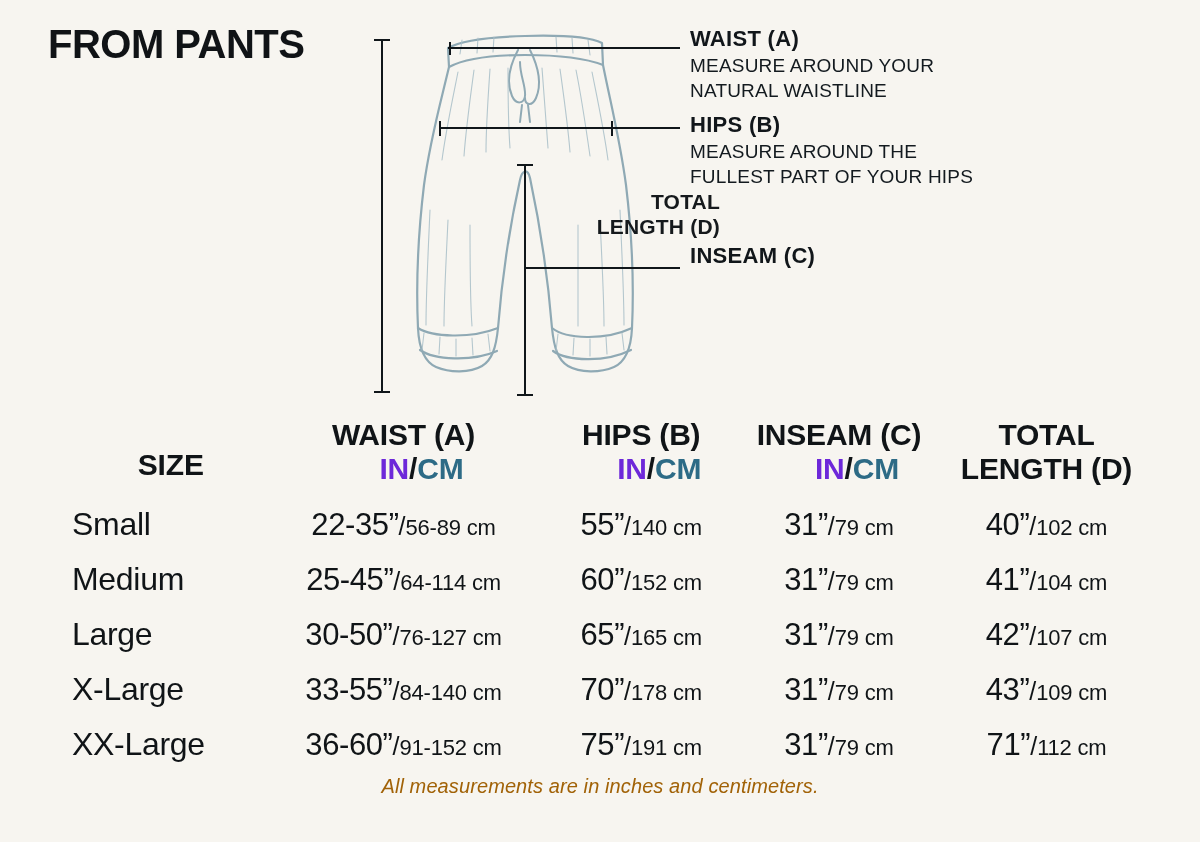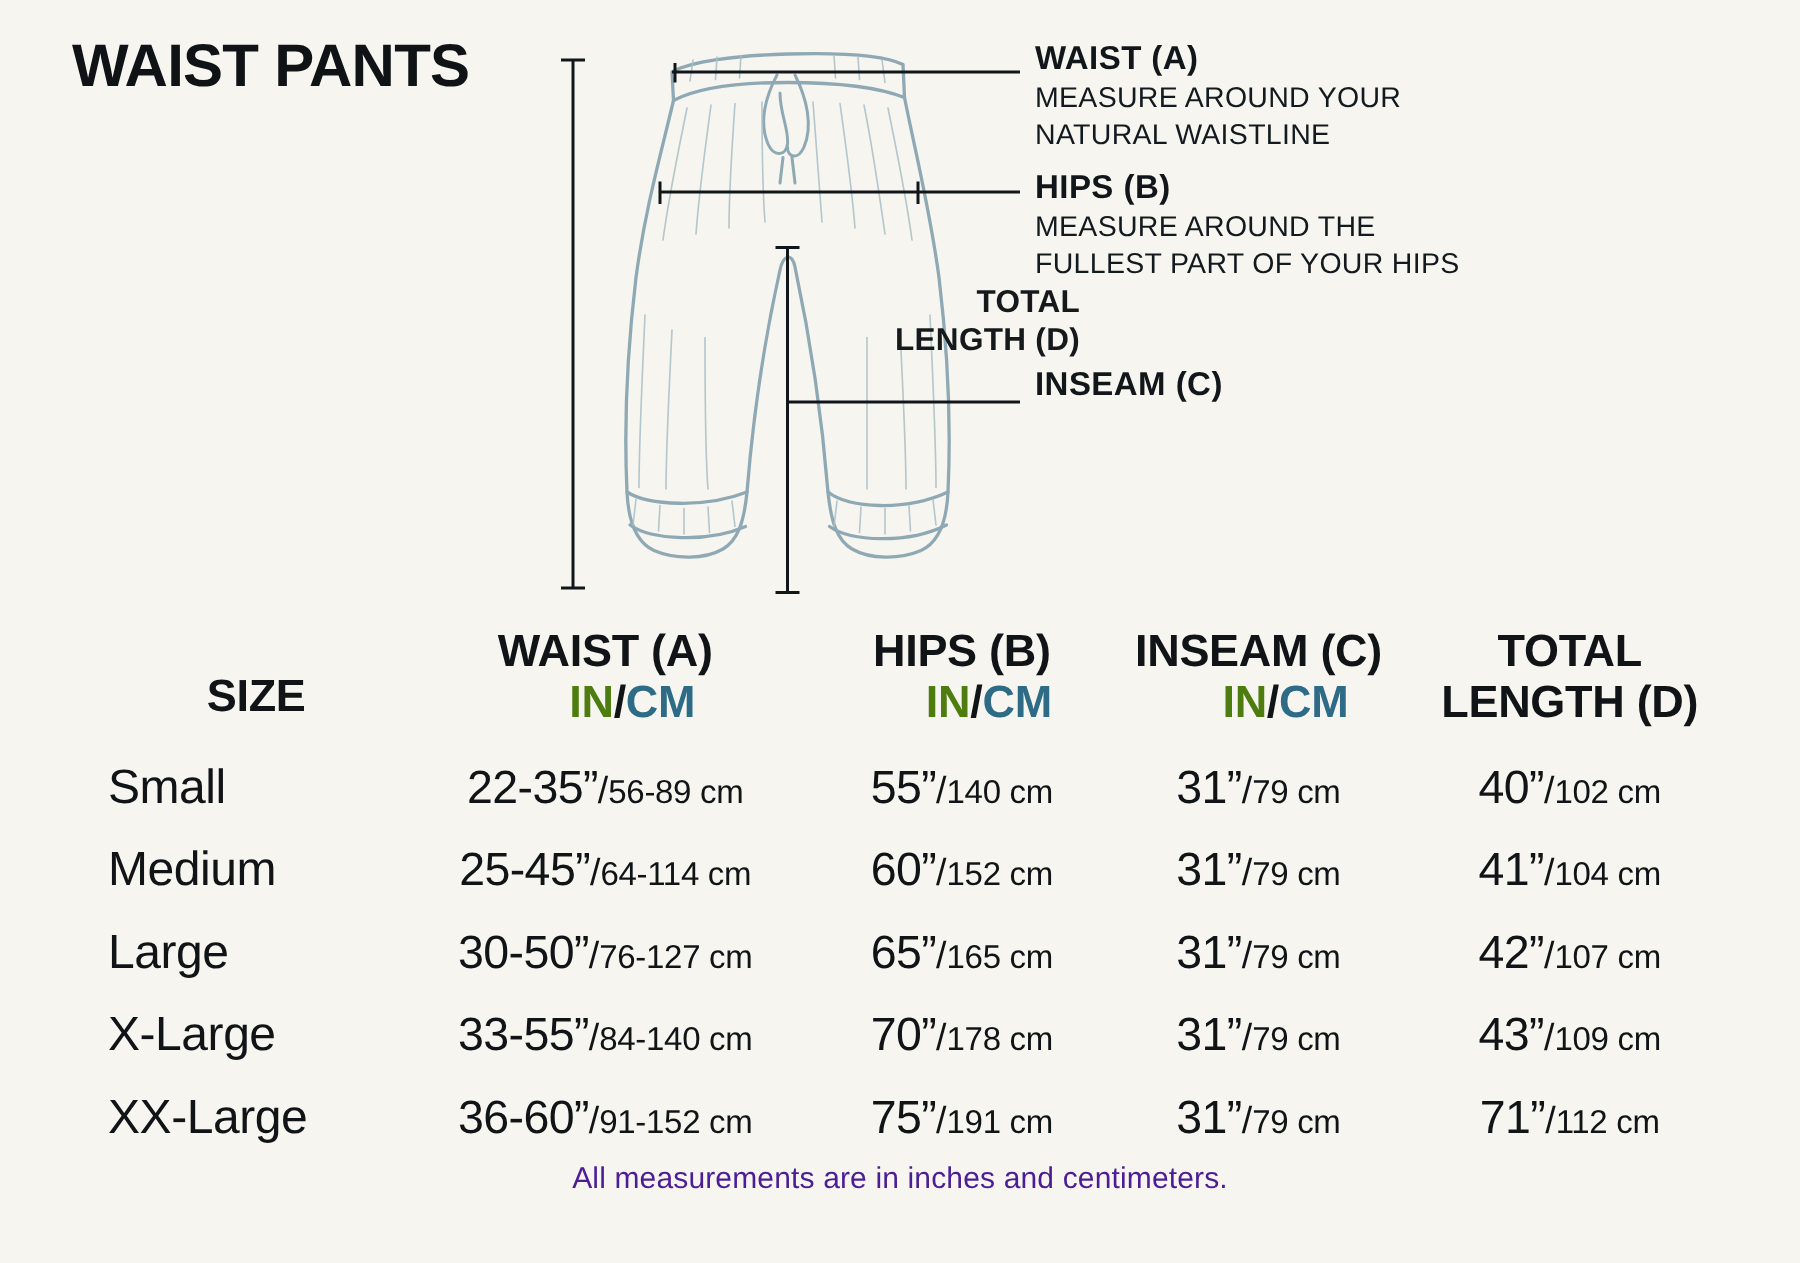--- a/index.html
+++ b/index.html
@@ -98,21 +98,21 @@
     vertical-align: baseline;
   }
   thead th {
     font-size: 30px;
     font-weight: bold;
     letter-spacing: -0.2px;
     line-height: 1.12;
     padding-bottom: 12px;
     color: #101417;
   }
-  th .unit-in { color: #4d7c0f; margin-left: 36px; }
+  th .unit-in { color: #6d28d9; margin-left: 36px; }
   th .unit-cm { color: #2d6b86; text-align: right; }
   th .sep     { color: #101417; }
 
   th.col-size   { text-align: center;   width: 200px; padding-left: 12px; vertical-align: bottom; padding-bottom: 16px; }
   th.col-waist  { text-align: center; width: 270px; }
   th.col-hips   { text-align: center; width: 210px; }
   th.col-inseam { text-align: center; width: 190px; }
   th.col-total  { text-align: center; width: 230px; }
 
   tbody td {
@@ -144,29 +144,30 @@
     letter-spacing: -0.2px;
   }
 
   #footnote {
     position: absolute;
     left: 0;
     top: 775px;
     width: 1200px;
     text-align: center;
     font-size: 20px;
-    color: #4c1d95;
+    color: #a16207;
     letter-spacing: 0.1px;
+    font-style: italic;
   }
 </style>
 </head>
 <body>
 
 <div id="title">
-  <div>WAIST PANTS</div>
+  <div>FROM PANTS</div>
 </div>
 
 <div id="diagram">
 
   <svg id="pants-svg" width="640" height="400" viewBox="0 0 640 400">
     <g fill="none" stroke="#8fa9b4" stroke-width="2.2" stroke-linejoin="round" stroke-linecap="round">
 
       <path d="M78 38 C 90 31, 120 27, 155 26 C 190 25, 220 27, 232 33
                L 233 55 C 215 48, 185 45, 155 45 C 122 45, 94 49, 79 57 Z"></path>
 

